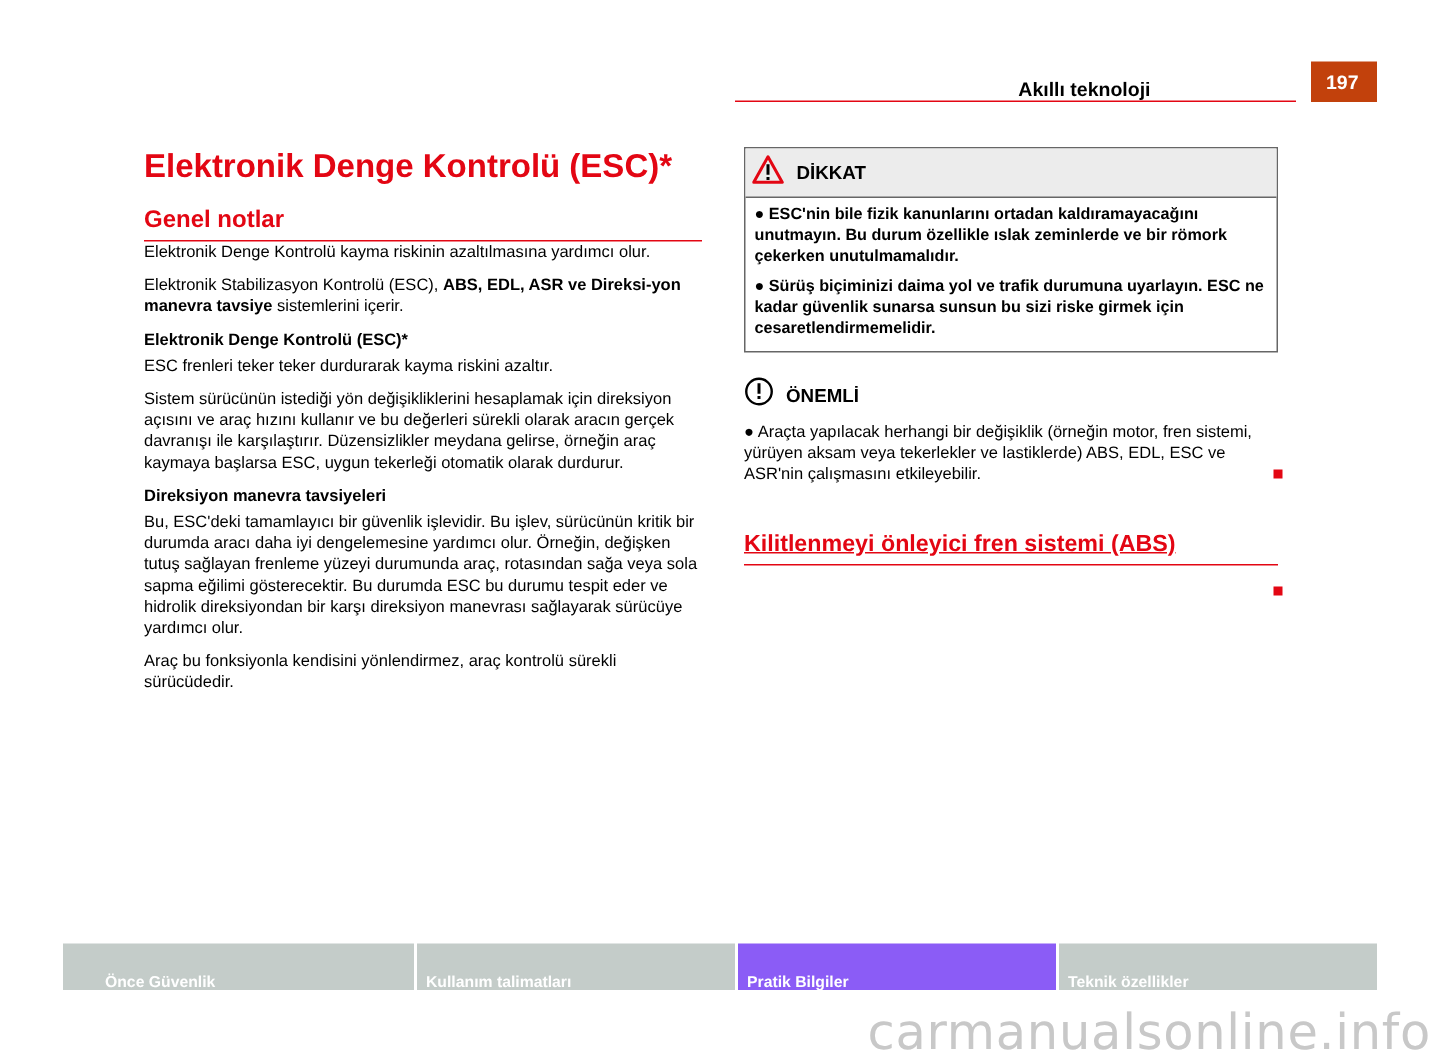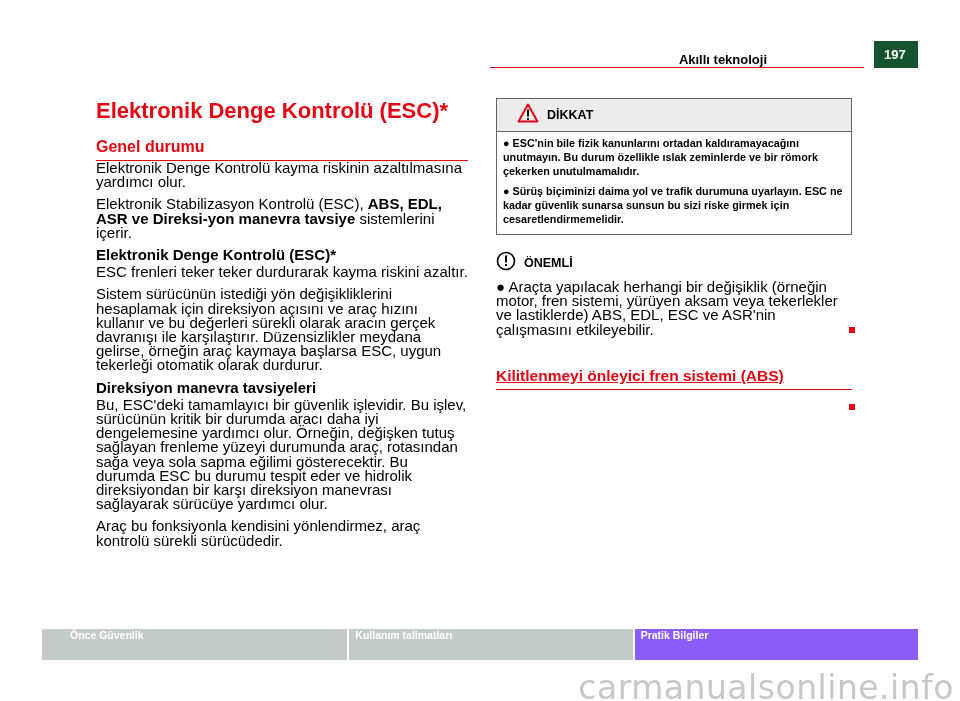--- a/index.html
+++ b/index.html
@@ -1,58 +1,58 @@
 <!DOCTYPE html>
 <html><head>
 <meta charset="utf-8">
 <style>
   html, body { margin:0; padding:0; }
   body { width:960px; height:701px; background:#fff; position:relative; overflow:hidden;
          font-family:"Liberation Sans", sans-serif; color:#000; }
   .header { position:absolute; left:0; top:40px; width:871px; height:28px; }
   .header-title { position:absolute; right:104px; top:12px; font-size:13px; font-weight:bold; }
   .header-line { position:absolute; left:490px; right:96px; top:67px; height:1px; background:#e30613; }
-  .page-num { position:absolute; left:874px; top:41px; width:44px; height:27px; background:#14532d; color:#fff;
+  .page-num { position:absolute; left:874px; top:41px; width:44px; height:27px; background:#c2410c; color:#fff;
               font-weight:bold; font-size:13px; line-height:27px; padding-left:10px; box-sizing:border-box; }
   .col-left { position:absolute; left:96px; top:98px; width:372px; }
   .col-right { position:absolute; left:496px; top:98px; width:356px; }
   h1 { color:#e30613; font-size:22px; font-weight:bold; margin:0 0 14px 0; line-height:26px; }
   h2 { color:#e30613; font-size:16px; font-weight:bold; margin:0; padding-bottom:4px; border-bottom:1.3px solid #e30613; line-height:18px; }
   .lead { font-style:italic; font-size:15.5px; line-height:20px; margin:10px 0 10px 0; }
-  p { font-size:15px; line-height:14.2px; margin:0 0 8px 0; }
+  p { font-size:11px; line-height:14.2px; margin:0 0 8px 0; }
   p.tight { margin-bottom:3px; }
   b { font-weight:bold; }
   .warn-box { border:1px solid #666; margin-bottom:16px; }
-  .warn-head { background:#ececec; height:32px; border-bottom:1px solid #666; display:flex; align-items:center; padding-left:20px; }
+  .warn-head { background:#ececec; height:32px; border-bottom:1px solid #666; display:flex; align-items:center; padding-left:4px; }
   .warn-head .title { font-weight:bold; font-size:12.5px; margin-left:8px; }
   .warn-body { padding:4px 6px 2px 6px; }
   .warn-body p { font-weight:bold; font-size:10.8px; line-height:14px; margin-bottom:6px; }
   .imp-head { display:flex; align-items:center; margin:0 0 5px 0; }
   .imp-head .title { font-weight:bold; font-size:12.5px; margin-left:8px; }
   .end-mark { display:inline-block; width:6px; height:6px; background:#e30613; float:right; margin-top:4px; margin-right:-3px; }
   .abs-h2 { margin-top:30px; font-size:15.5px;text-decoration:underline; }
   .footer { position:absolute; left:42px; top:629px; width:876px; height:31px; display:flex; }
-  .tab { flex:1; background:#c4ccc9; color:#fff; font-size:10.5px; font-weight:bold; padding:0 0 0 28px; margin-right:2px; box-sizing:border-box; }
+  .tab { flex:1; background:#c4ccc9; color:#fff; font-size:10.5px; font-weight:bold; padding:20px 0 0 28px; margin-right:2px; box-sizing:border-box; }
   .tab:nth-child(2), .tab:nth-child(3), .tab:nth-child(4) { padding-left:6px; }
   .tab.active { background:#8b5cf6; }
   .tab:last-child { margin-right:0; }
   .watermark { position:absolute; right:6px; top:668px; font-size:33px; color:#c8c8c8; letter-spacing:0.5px; font-family:"DejaVu Sans", sans-serif; }
 </style>
 </head>
 <body>
 
 <div class="header">
   <span class="header-title">Akıllı teknoloji</span>
 </div>
 <div class="header-line"></div>
 <div class="page-num">197</div>
 
 <div class="col-left">
   <h1>Elektronik Denge Kontrolü (ESC)*</h1>
-  <h2>Genel durumu</h2>
+  <h2>Genel notlar</h2>
   <p>Elektronik Denge Kontrolü kayma riskinin azaltılmasına yardımcı olur.</p>
   <p><span>Elektronik Stabilizasyon Kontrolü (ESC), </span><b>ABS, EDL, ASR ve Direksi-yon manevra tavsiye</b><span> sistemlerini içerir.</span></p>
   <p class="tight"><b>Elektronik Denge Kontrolü (ESC)*</b></p>
   <p>ESC frenleri teker teker durdurarak kayma riskini azaltır.</p>
   <p>Sistem sürücünün istediği yön değişikliklerini hesaplamak için direksiyon açısını ve araç hızını kullanır ve bu değerleri sürekli olarak aracın gerçek davranışı ile karşılaştırır. Düzensizlikler meydana gelirse, örneğin araç kaymaya başlarsa ESC, uygun tekerleği otomatik olarak durdurur.</p>
   <p class="tight"><b>Direksiyon manevra tavsiyeleri</b></p>
   <p>Bu, ESC'deki tamamlayıcı bir güvenlik işlevidir. Bu işlev, sürücünün kritik bir durumda aracı daha iyi dengelemesine yardımcı olur. Örneğin, değişken tutuş sağlayan frenleme yüzeyi durumunda araç, rotasından sağa veya sola sapma eğilimi gösterecektir. Bu durumda ESC bu durumu tespit eder ve hidrolik direksiyondan bir karşı direksiyon manevrası sağlayarak sürücüye yardımcı olur.</p>
   <p>Araç bu fonksiyonla kendisini yönlendirmez, araç kontrolü sürekli sürücüdedir.</p>
 </div>
 
@@ -87,15 +87,16 @@
   <p><span>● Araçta yapılacak herhangi bir değişiklik (örneğin motor, fren sistemi, yürüyen aksam veya tekerlekler ve lastiklerde) ABS, EDL, ESC ve ASR'nin çalışmasını etkileyebilir.</span><span class="end-mark"></span></p>
 
   <h2 class="abs-h2">Kilitlenmeyi önleyici fren sistemi (ABS)</h2>
   <p style="margin-top:10px"><span class="end-mark"></span></p>
 </div>
 
 <div class="footer">
   <div class="tab">Önce Güvenlik</div>
   <div class="tab">Kullanım talimatları</div>
   <div class="tab active">Pratik Bilgiler</div>
+  <div class="tab">Teknik özellikler</div>
 </div>
 
 <div class="watermark">carmanualsonline.info</div>
 
 </body></html>

